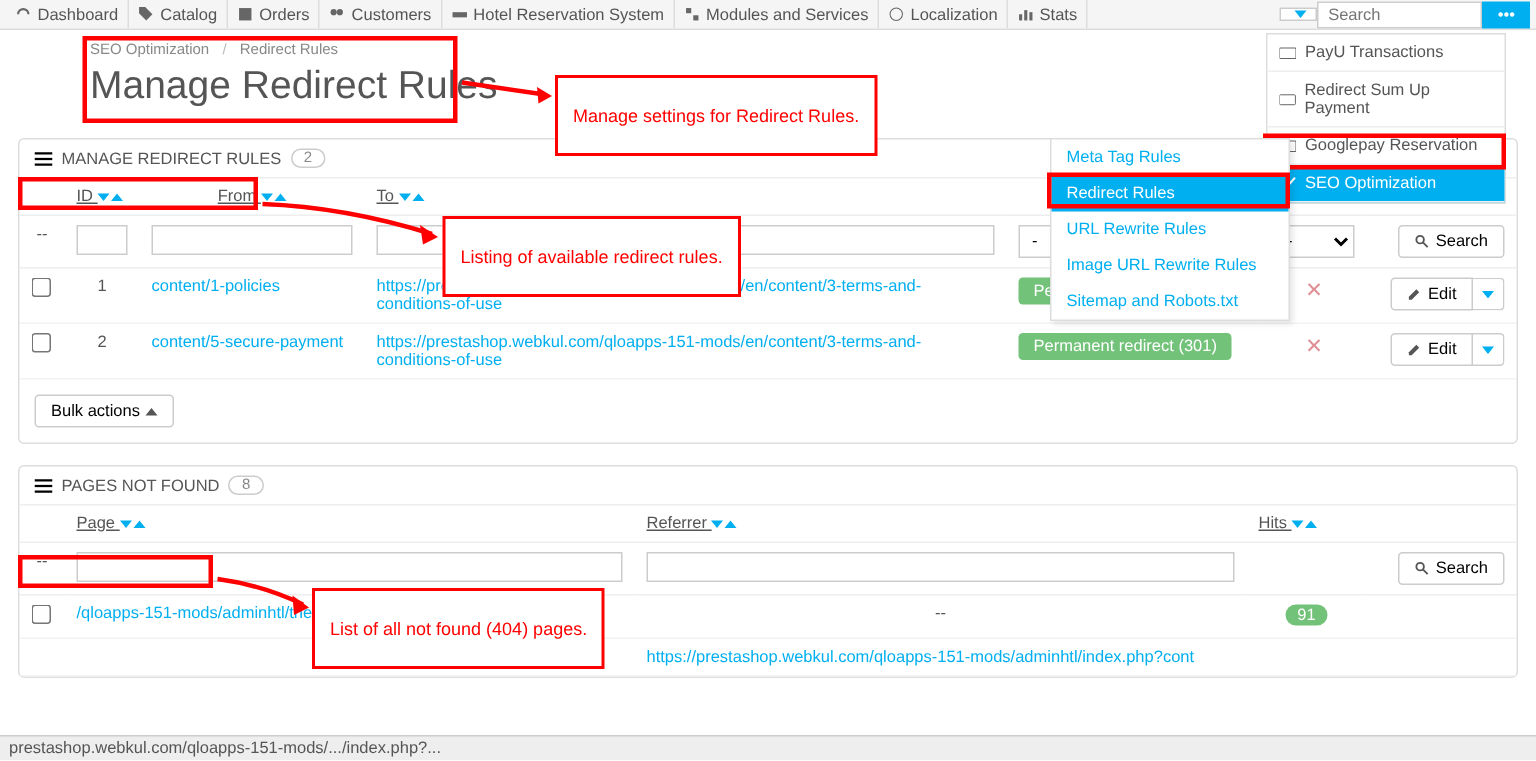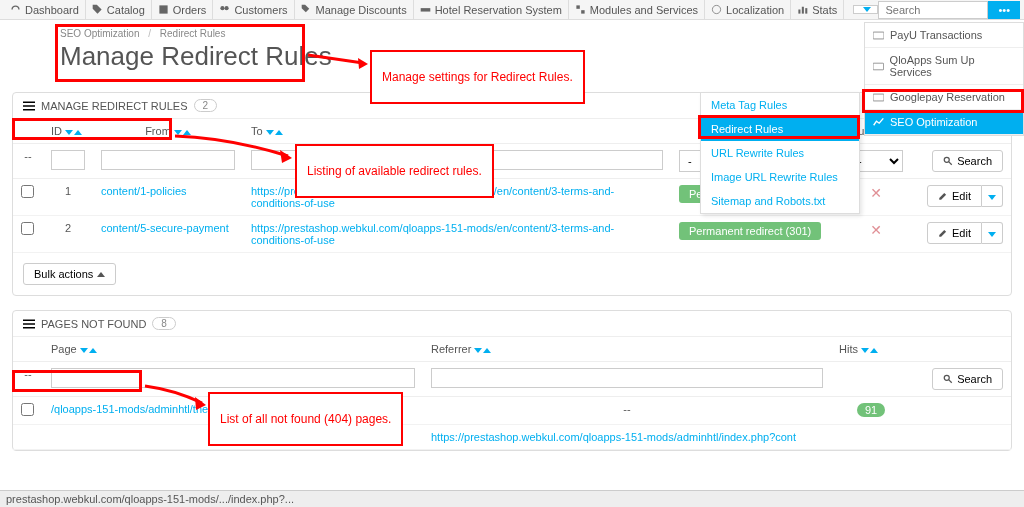--- a/index.html
+++ b/index.html
@@ -10,21 +10,21 @@
 .topnav { height: 20px; background: #f5f5f5; border-bottom: 1px solid #ddd; display: flex; align-items: flex-end; padding: 0 4px; font-size: 11px; }
 .topnav .item { display: flex; align-items: center; gap: 4px; padding: 0 6px; border-right: 1px solid #ddd; height: 100%; color: #555; cursor: pointer; }
 .topnav .item svg, .topnav .item .gicon { width: 11px; height: 11px; fill: #666; }
 .topnav .spacer { flex: 1; }
 .searchwrap { display: flex; align-items: center; height: 100%; }
 .searchbtn { border: 1px solid #ccc; background: #fff; padding: 1px 6px; display: flex; align-items: center; gap: 3px; font-size: 10px; cursor: pointer; }
 .searchinput { border: 1px solid #ccc; background: #fff; padding: 1px 6px; width: 110px; font-size: 11px; height: 18px; }
 .bluebtn { background: #00aff0; color: #fff; border: none; padding: 2px 10px; font-size: 11px; height: 18px; cursor: pointer; }
 
 
-.payments-menu { position: absolute; right: 0; top: 22px; width: 160px; background: #fff; border: 1px solid #ddd; font-size: 11px; z-index: 5; }
+.payments-menu { position: absolute; right: 20px; top: 22px; width: 160px; background: #fff; border: 1px solid #ddd; font-size: 11px; z-index: 5; }
 .payments-menu .pitem { padding: 6px 8px; border-bottom: 1px solid #eee; cursor: pointer; display: flex; align-items: center; gap: 6px; }
 .payments-menu .pitem.sel { background: #00aff0; color: #fff; }
 .payments-menu .pitem svg { width: 11px; height: 11px; fill: #555; }
 .payments-menu .pitem.sel svg { fill: #fff; }
 
 .seo-menu { position: absolute; right: 164px; top: 92px; width: 160px; background: #fff; border: 1px solid #ddd; font-size: 11px; z-index: 6; box-shadow: 2px 2px 4px rgba(0,0,0,0.1); }
 .seo-menu .sitem { padding: 6px 10px; color: #00aff0; cursor: pointer; }
 .seo-menu .sitem.sel { background: #00aff0; color: #fff; }
 
 
@@ -41,21 +41,21 @@
 
 .panel { margin: 8px 12px; border: 1px solid #ddd; border-radius: 4px; background: #fff; }
 .panel-head { padding: 6px 10px; border-bottom: 1px solid #eee; display: flex; align-items: center; gap: 6px; font-size: 11px; color: #555; position: relative; }
 .panel-head .badge { border: 1px solid #ccc; border-radius: 10px; padding: 0 8px; font-size: 10px; color: #888; background: #fff; }
 .panel-head .tools { position: absolute; right: 10px; top: 6px; display: flex; gap: 8px; }
 .panel-head .tools svg { width: 14px; height: 14px; fill: #bbb; cursor: pointer; }
 
 
 table { width: 100%; border-collapse: collapse; font-size: 11px; }
 th, td { padding: 6px 8px; text-align: left; vertical-align: top; }
-thead th { color: #555; font-weight: normal; border-bottom: 1px solid #eee; }
+thead th { color: #555; font-weight: normal; border-bottom: 1px solid #eee; text-decoration: underline; }
 thead .filter td { border-bottom: 1px solid #eee; }
 tbody tr { border-bottom: 1px solid #f2f2f2; }
 .sorticons { display: inline-flex; flex-direction: row; gap: 1px; vertical-align: middle; }
 .tri { width: 0; height: 0; border-left: 4px solid transparent; border-right: 4px solid transparent; display: inline-block; }
 .tri.down { border-top: 5px solid #00aff0; }
 .tri.up { border-bottom: 5px solid #00aff0; }
 input.tfilter, select.tfilter { width: 100%; border: 1px solid #ccc; padding: 3px 4px; font-size: 11px; background: #fff; }
 .searchcell { text-align: right; }
 .btn { border: 1px solid #ccc; background: #fff; padding: 4px 10px; font-size: 11px; cursor: pointer; display: inline-flex; align-items: center; gap: 4px; border-radius: 3px; }
 .btn svg { width: 10px; height: 10px; fill: #555; }
@@ -101,26 +101,20 @@
     </div>
   <div class="item">
       <svg viewBox="0 0 16 16">
         <circle cx="5" cy="6" r="3"></circle>
         <circle cx="11" cy="6" r="3"></circle>
       </svg>
       <span>Customers</span>
     </div>
   <div class="item">
       <svg viewBox="0 0 16 16">
-        <path d="M1 1h5l6 6-5 5-6-6z"></path>
-      </svg>
-      <span>Manage Discounts</span>
-    </div>
-  <div class="item">
-      <svg viewBox="0 0 16 16">
         <rect x="1" y="6" width="14" height="5"></rect>
       </svg>
       <span>Hotel Reservation System</span>
     </div>
   <div class="item">
       <svg viewBox="0 0 16 16">
         <rect x="2" y="2" width="5" height="5"></rect>
         <rect x="9" y="9" width="5" height="5"></rect>
       </svg>
       <span>Modules and Services</span>
@@ -158,21 +152,21 @@
   <div class="pitem">
       <svg viewBox="0 0 16 10">
         <rect width="16" height="10" rx="1" fill="none" stroke="#666"></rect>
       </svg>
       <span>PayU Transactions</span>
     </div>
   <div class="pitem">
       <svg viewBox="0 0 16 10">
         <rect width="16" height="10" rx="1" fill="none" stroke="#666"></rect>
       </svg>
-      <span>QloApps Sum Up Services</span>
+      <span>Redirect Sum Up Payment</span>
     </div>
   <div class="pitem">
       <svg viewBox="0 0 16 10">
         <rect width="16" height="10" rx="1" fill="none" stroke="#666"></rect>
       </svg>
       <span>Googlepay Reservation</span>
     </div>
   <div class="pitem sel">
       <svg viewBox="0 0 16 16">
         <polyline points="1,12 5,6 9,9 15,2" fill="none" stroke="#fff" stroke-width="2"></polyline>

